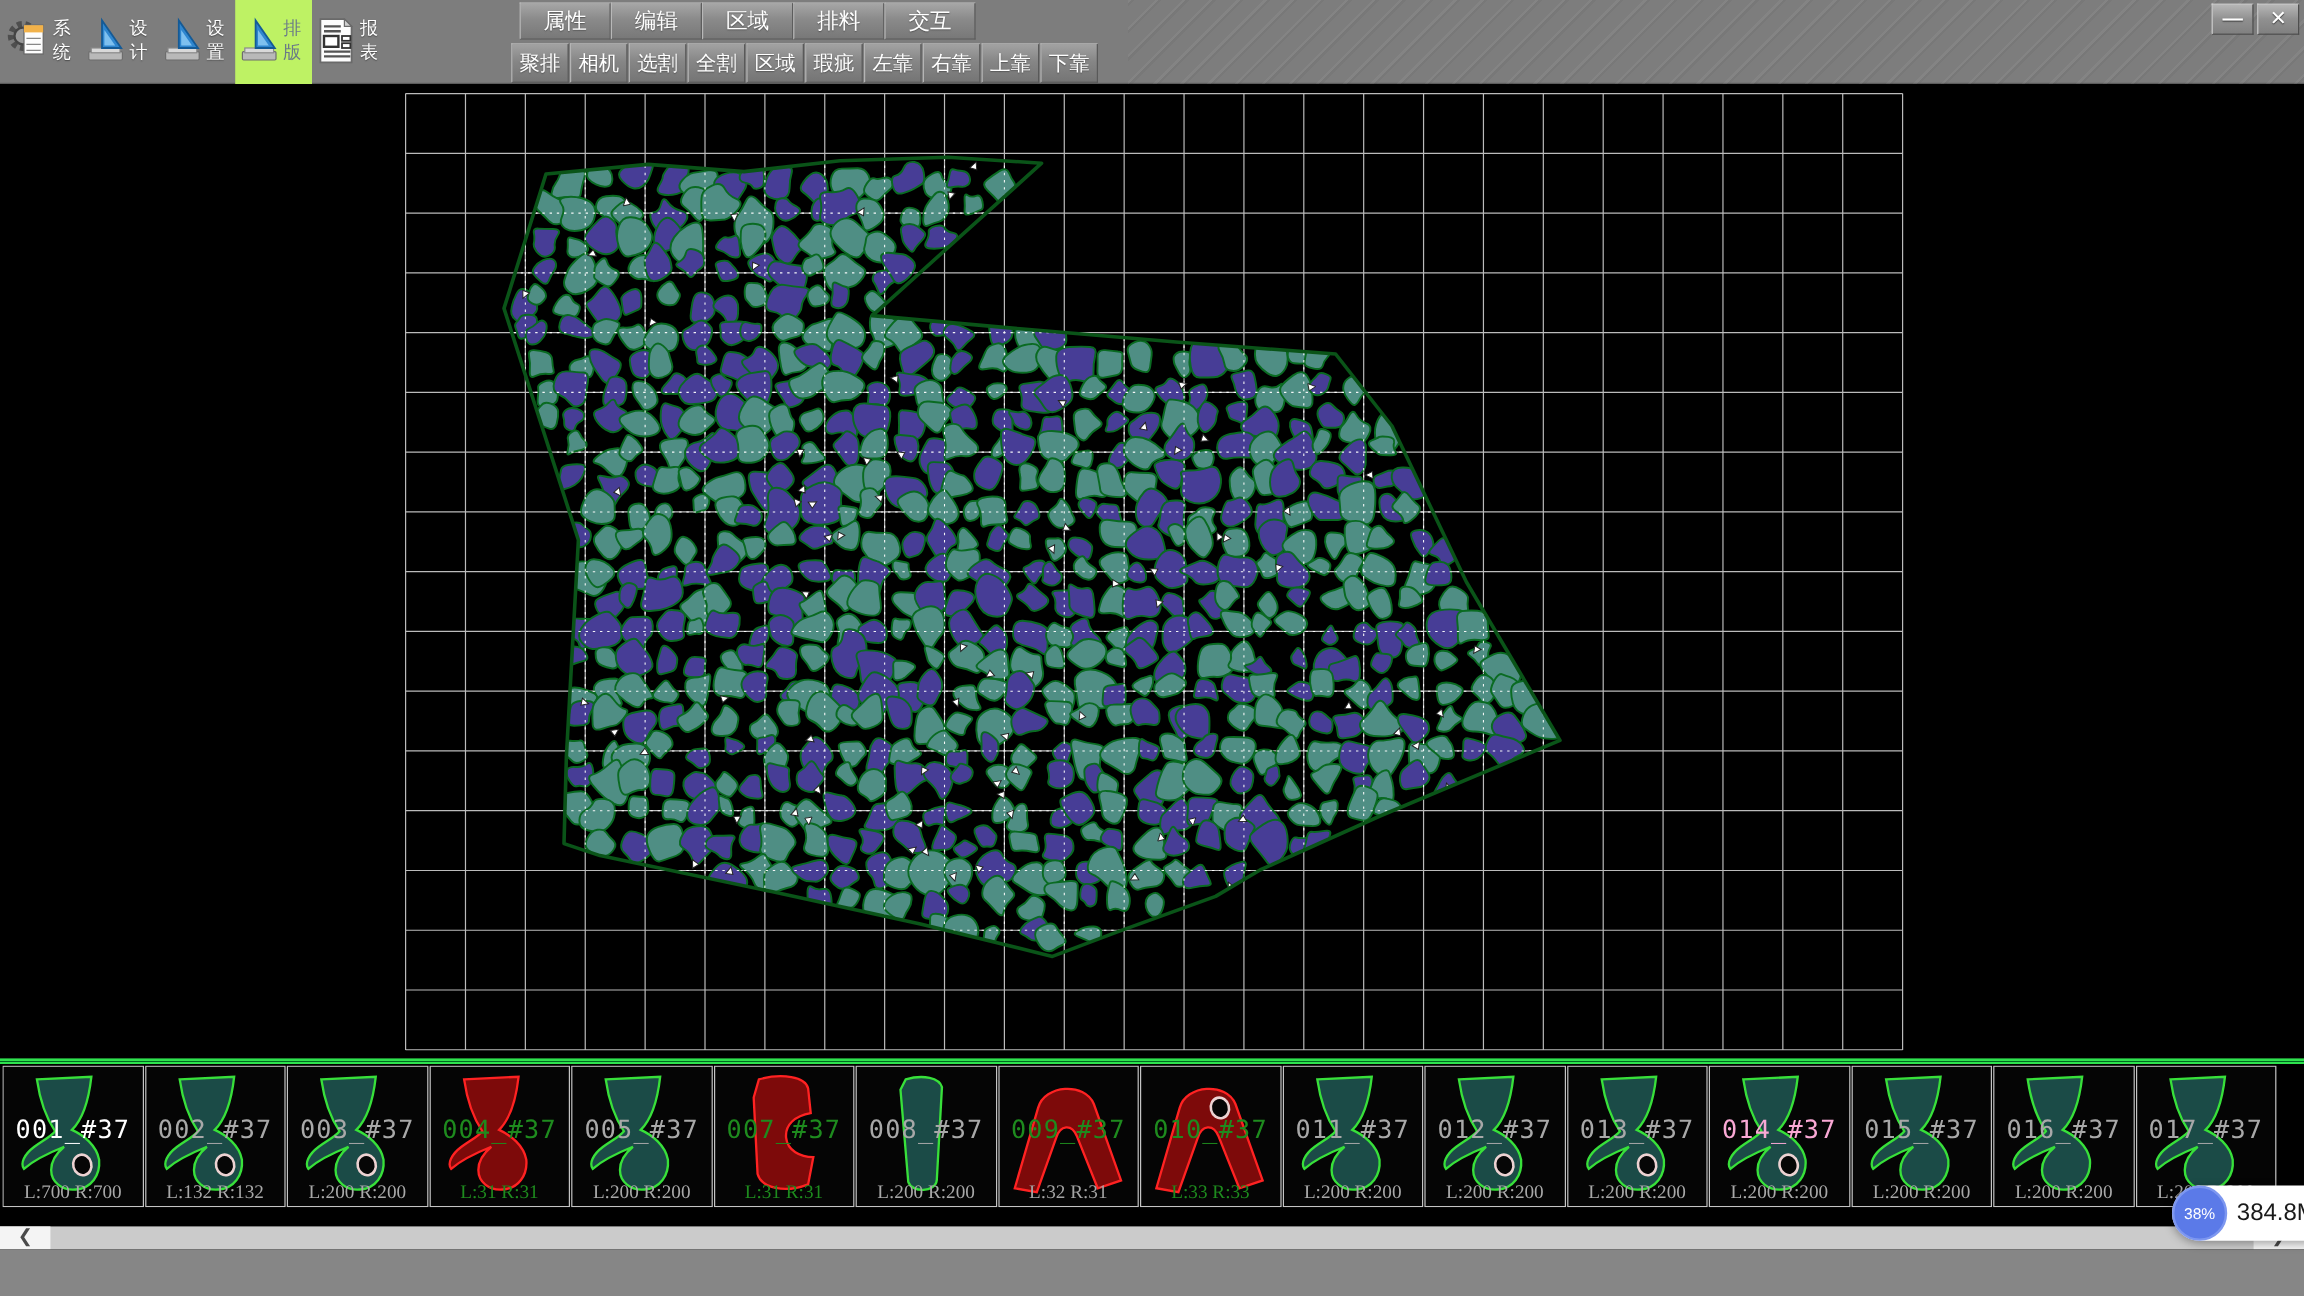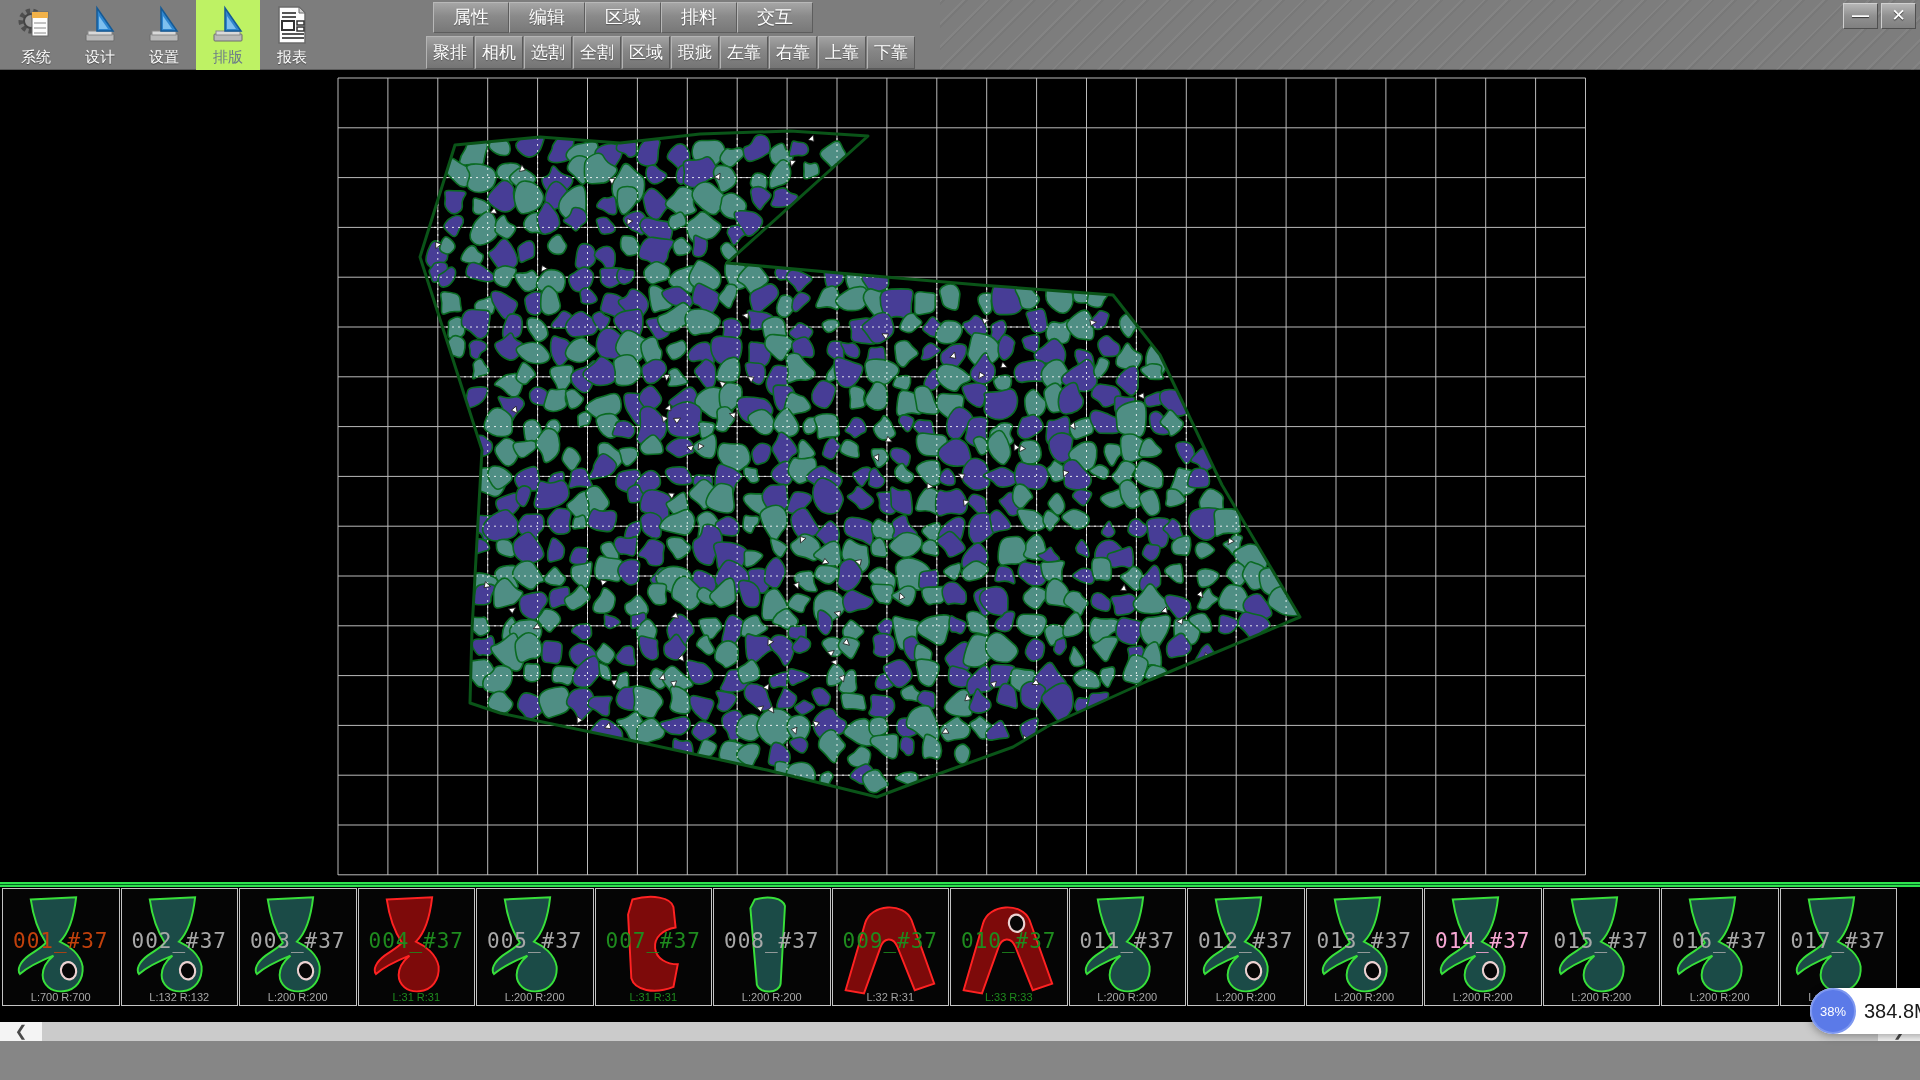--- a/index.html
+++ b/index.html
@@ -5,21 +5,21 @@
   * { margin:0; padding:0; box-sizing:border-box; }
   html,body { width:1920px; height:1080px; overflow:hidden; background:#000;
     font-family:"Liberation Sans","DejaVu Sans",sans-serif; }
 
   
   .toolbar { position:absolute; left:0; top:0; width:1920px; height:70px;
     background:#7d7d7d; border-bottom:1px solid #5c5c5c; }
   .titlebar-hatch { position:absolute; left:940px; top:0; width:980px; height:70px;
     background:repeating-linear-gradient(135deg, rgba(255,255,255,0.05) 0 2px, rgba(0,0,0,0.04) 2px 4px, transparent 4px 16px); }
   .nav-tabs { position:absolute; left:4px; top:0; height:70px; display:flex; }
-  .nav-tab { width:64px; height:70px; display:flex; flex-direction:column; align-items:center;
+  .nav-tab { width:64px; height:70px; display:flex; flex-direction:row; align-items:center;
     justify-content:flex-end; padding-bottom:3px; cursor:default; }
   .nav-tab.active { background:#bef264; }
   .nav-tab .icon { width:40px; height:44px; display:flex; align-items:center; justify-content:center; }
   .nav-tab .lbl { font-size:15px; color:#ffffff; line-height:20px; text-shadow:0 1px 1px #4a4a4a; }
   .nav-tab.active .lbl { color:#6b7b88; text-shadow:none; }
 
   .menu-row { position:absolute; left:433px; top:2px; height:31px; display:flex; gap:0; }
   .menu-btn { width:76px; height:31px; color:#fff; font-size:18px; line-height:29px; text-align:center;
     background:linear-gradient(#a6a6a6,#8a8a8a 45%,#787878); border:1px solid #b8b8b8;
     border-bottom-color:#5d5d5d; border-right-color:#5d5d5d; text-shadow:0 1px 1px #555; }
@@ -41,21 +41,21 @@
   .strip { position:absolute; left:0; top:882px; width:1920px; height:140px; background:#000; }
   .strip-topline { position:absolute; left:0; top:0; width:1920px; height:6px;
     background:linear-gradient(#2ee24e 0 2px,#062 2px 3px,#2ee24e 3px 5px,#000 5px); }
   .cells { position:absolute; left:2px; top:6px; height:118px; display:flex; overflow:hidden; width:1918px; }
   .cell { position:relative; flex:0 0 117.5px; height:118px; background:#050505; border:1px solid #c4c4c4;
     margin-right:1px; overflow:hidden; }
   .cell svg { position:absolute; left:4px; top:3px; }
   .cell .tlabel { position:absolute; left:0; top:40px; width:100%; text-align:center;
     font-family:"DejaVu Sans Mono","Liberation Mono",monospace; font-size:21px; letter-spacing:1px; }
   .cell .tlr { position:absolute; left:0; bottom:2px; width:100%; text-align:center;
-    font-family:Liberation Sans, sans-serif; font-size:11px; }
+    font-family:Liberation Serif, serif; font-size:16px; }
 
   
   .hscroll { position:absolute; left:0; top:1022px; width:1920px; height:19px; background:#cbcbcb; }
   .hs-btn { position:absolute; top:0; width:42px; height:19px; background:#f4f4f4; color:#4a4a4a;
     font-size:15px; font-weight:bold; text-align:center; line-height:18px; }
   .hs-btn.left { left:0; }
   .hs-btn.right { right:0; }
   .bottom-fill { position:absolute; left:0; top:1041px; width:1920px; height:39px; background:#868686; }
 
   
@@ -968,21 +968,21 @@
   </div>
 
 <div class="strip">
   <div class="strip-topline"></div>
   <div class="cells" id="cells">
       <div class="cell">
         <svg width="108" height="110" viewBox="0 0 100 100">
          <path d="M22,6 L64,4 C62,22 58,36 49,45 C58,49 68,57 70,68 C71,80 64,90 52,91 C41,92 33,85 33,76 C33,69 37,63 43,58 C33,62 20,68 12,75 C9,71 12,64 20,58 C27,53 33,50 36,46 C28,34 24,20 22,6 Z" fill="#1B4B47" stroke="#38E03A" stroke-width="1.8"></path>
           <ellipse cx="57" cy="72" rx="7" ry="8" fill="#060606" stroke="#ecd2d2" stroke-width="2" transform="rotate(-15 57 72)"></ellipse>
        </svg>
-       <div class="tlabel" style="color:#c2410c">001_#37</div>
+       <div class="tlabel" style="color:#ffffff">001_#37</div>
        <div class="tlr" style="color:#A8A8A8">L:700 R:700</div>
       </div>
       <div class="cell">
         <svg width="108" height="110" viewBox="0 0 100 100">
          <path d="M22,6 L64,4 C62,22 58,36 49,45 C58,49 68,57 70,68 C71,80 64,90 52,91 C41,92 33,85 33,76 C33,69 37,63 43,58 C33,62 20,68 12,75 C9,71 12,64 20,58 C27,53 33,50 36,46 C28,34 24,20 22,6 Z" fill="#1B4B47" stroke="#38E03A" stroke-width="1.8"></path>
           <ellipse cx="57" cy="72" rx="7" ry="8" fill="#060606" stroke="#ecd2d2" stroke-width="2" transform="rotate(-15 57 72)"></ellipse>
        </svg>
        <div class="tlabel" style="color:#A8A8A8">002_#37</div>
        <div class="tlr" style="color:#A8A8A8">L:132 R:132</div>
       </div>

